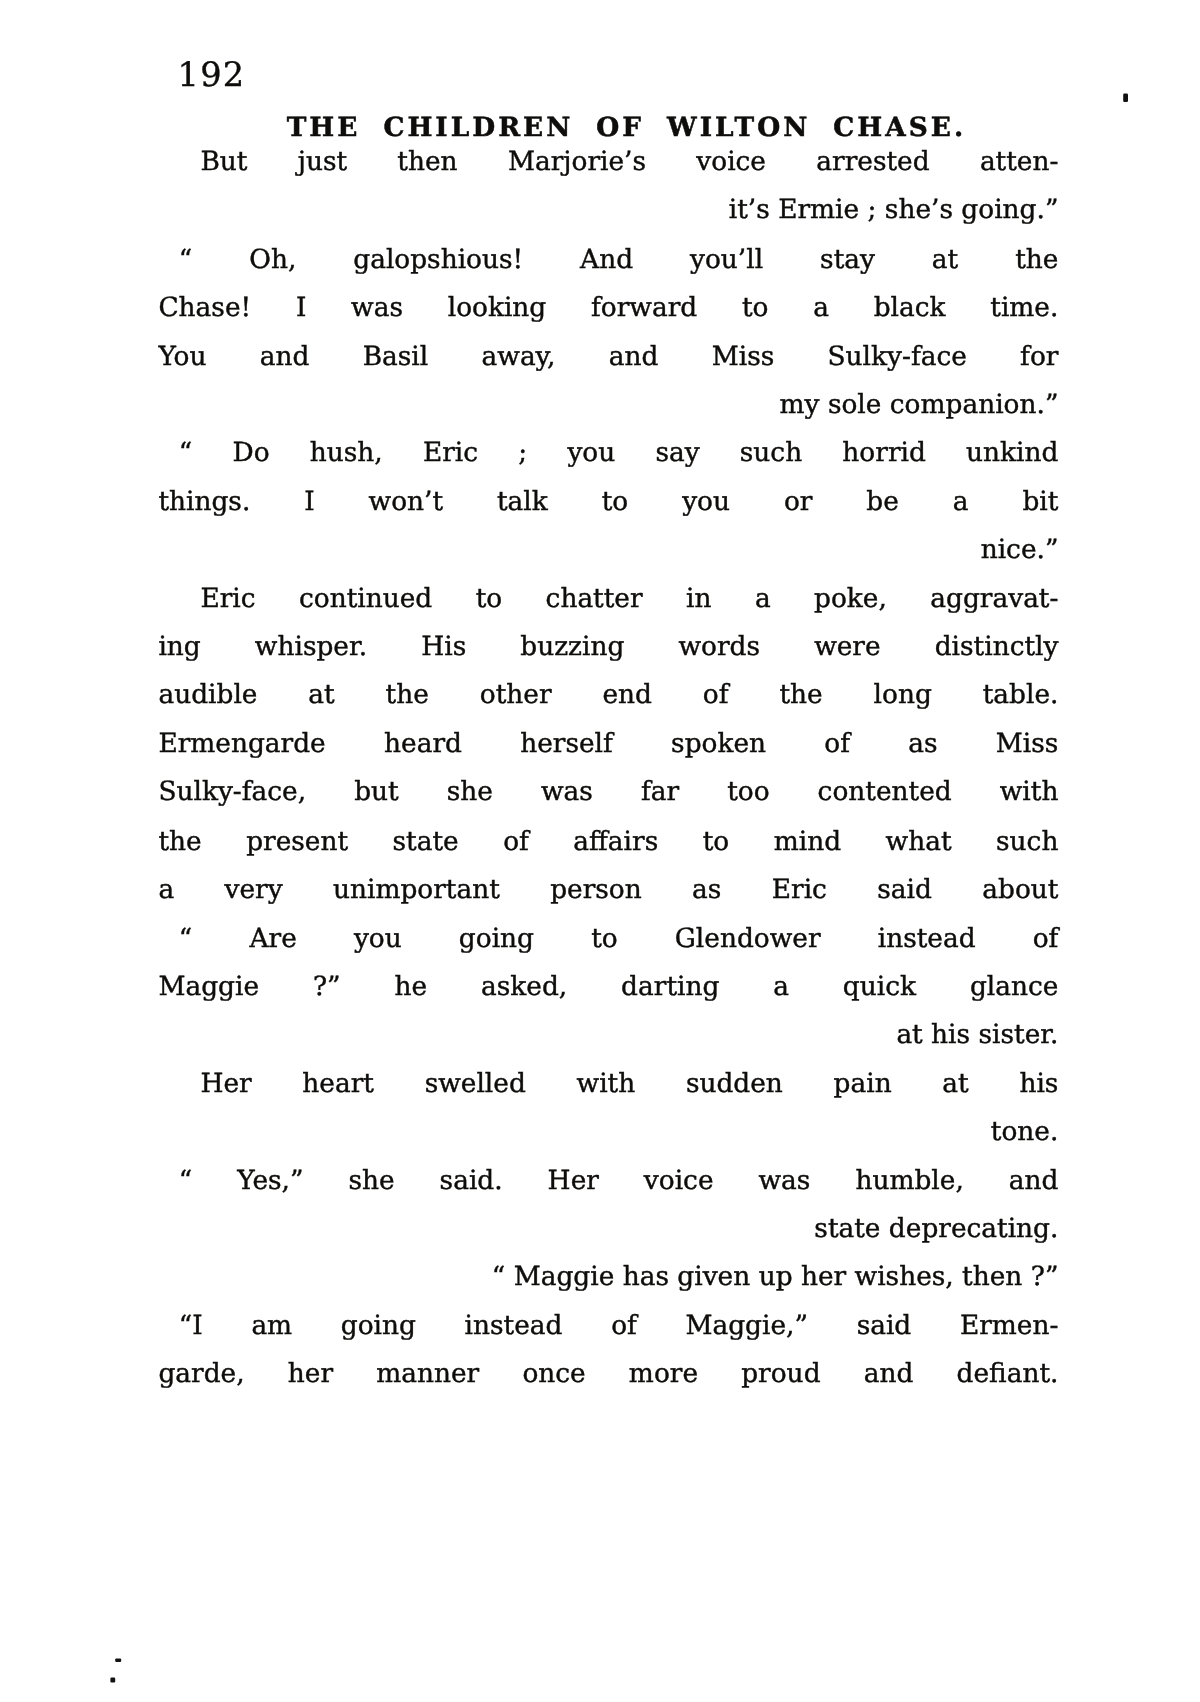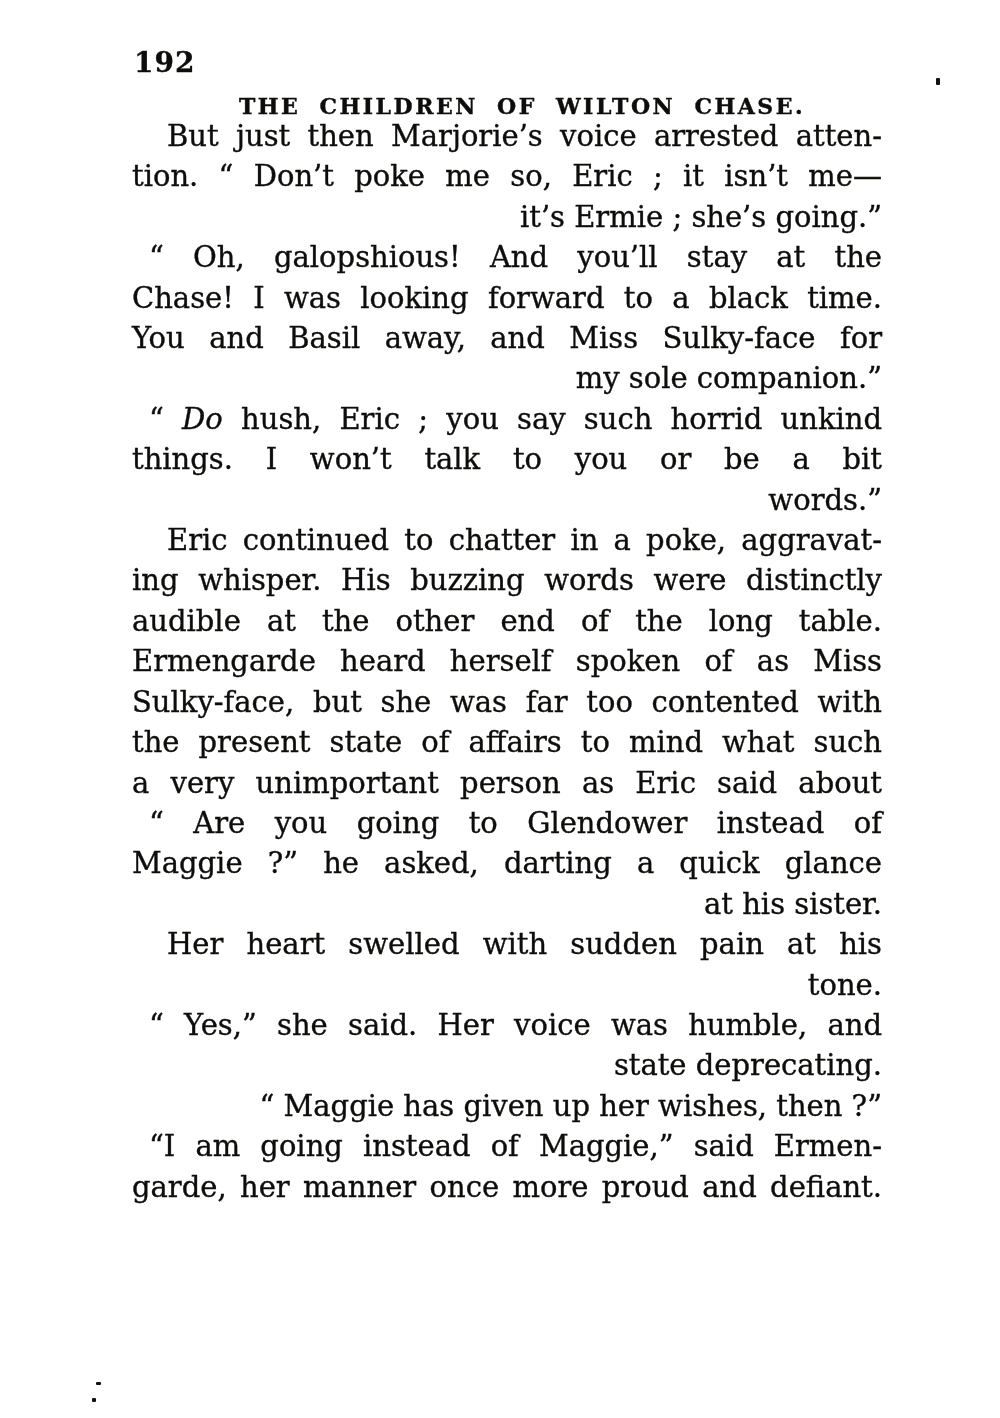--- a/index.html
+++ b/index.html
@@ -23,24 +23,24 @@
   
   .page-header {
     position: absolute;
     left: 132px;
     top: 46px;
     width: 750px;
     height: 36px;
   }
   .page-number {
     position: absolute;
-    left: 2px;
+    left: 16px;
     top: 0;
     font-size: 28px;
-    font-weight: 700;
+    font-weight: 400;
     letter-spacing: 1px;
     -webkit-text-stroke: 0.3px #0e0d0b;
   }
   .running-title {
     position: absolute;
     left: 0;
     right: 0;
     top: 3px;
     padding-left: 30px;
     text-align: center;
@@ -51,69 +51,68 @@
     -webkit-text-stroke: 0.4px #0e0d0b;
     white-space: nowrap;
     margin-top: 44px;
   }
   
   .page-body {
     position: absolute;
     left: 132px;
     top: 116px;
     width: 750px;
-    font-size: 29px;
+    font-size: 22px;
     line-height: 40.4px;
     -webkit-text-stroke: 0.35px #0e0d0b;
   }
   .paragraph { margin: 0; }
   .line {
     text-align: right;
     white-space: normal;
   }
   .line.justify {
     text-align: justify;
     text-align-last: justify;
   }
   .line.first { padding-left: 35px; }
   .line.first.quote-start { padding-left: 17px; }
-  .italic { font-style: italic; }
+  .italic { }
   
   .scan-speck {
     position: absolute;
     background: #121212;
     border-radius: 1px;
   }
 </style>
 </head>
 <body>
 
 <div class="scan-page">
 
   <div class="page-header">
     <span class="page-number">192</span>
     <span class="running-title">THE CHILDREN OF WILTON CHASE.</span>
   </div>
 
   <main class="page-body">
       <div class="paragraph">
         <div class="line justify first"><span>But just then Marjorie’s voice arrested atten-</span></div>
-        <div class="line justify"><span>tion. “ Don’t poke me so, Eric ; it isn’t me—</span></div>
         <div class="line"><span>it’s Ermie ; she’s going.”</span></div>
       </div>
       <div class="paragraph">
         <div class="line justify first quote-start"><span>“ Oh, galopshious!  And you’ll stay at the</span></div>
         <div class="line justify"><span>Chase!  I was looking forward to a black time.</span></div>
         <div class="line justify"><span>You and Basil away, and Miss Sulky-face for</span></div>
         <div class="line"><span>my sole companion.”</span></div>
       </div>
       <div class="paragraph">
         <div class="line justify first quote-start"><span>“ </span><span class="italic">Do</span><span> hush, Eric ; you say such horrid unkind</span></div>
         <div class="line justify"><span>things.  I won’t talk to you or be a bit</span></div>
-        <div class="line"><span>words.”</span></div>
+        <div class="line"><span>nice.”</span></div>
       </div>
       <div class="paragraph">
         <div class="line justify first"><span>Eric continued to chatter in a poke, aggravat-</span></div>
         <div class="line justify"><span>ing whisper.  His buzzing words were distinctly</span></div>
         <div class="line justify"><span>audible at the other end of the long table.</span></div>
         <div class="line justify"><span>Ermengarde heard herself spoken of as Miss</span></div>
         <div class="line justify"><span>Sulky-face, but she was far too contented with</span></div>
         <div class="line justify"><span>the present state of affairs to mind what such</span></div>
         <div class="line justify"><span>a very unimportant person as Eric said about</span></div>
       </div>

